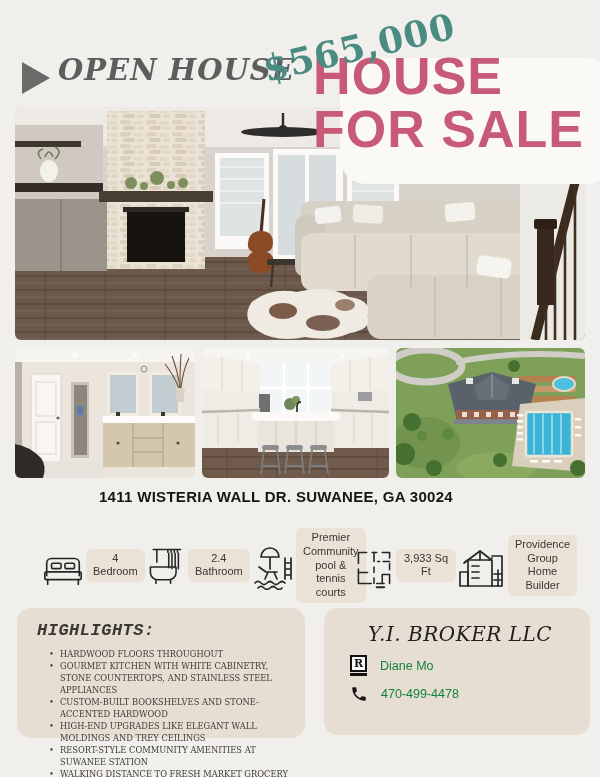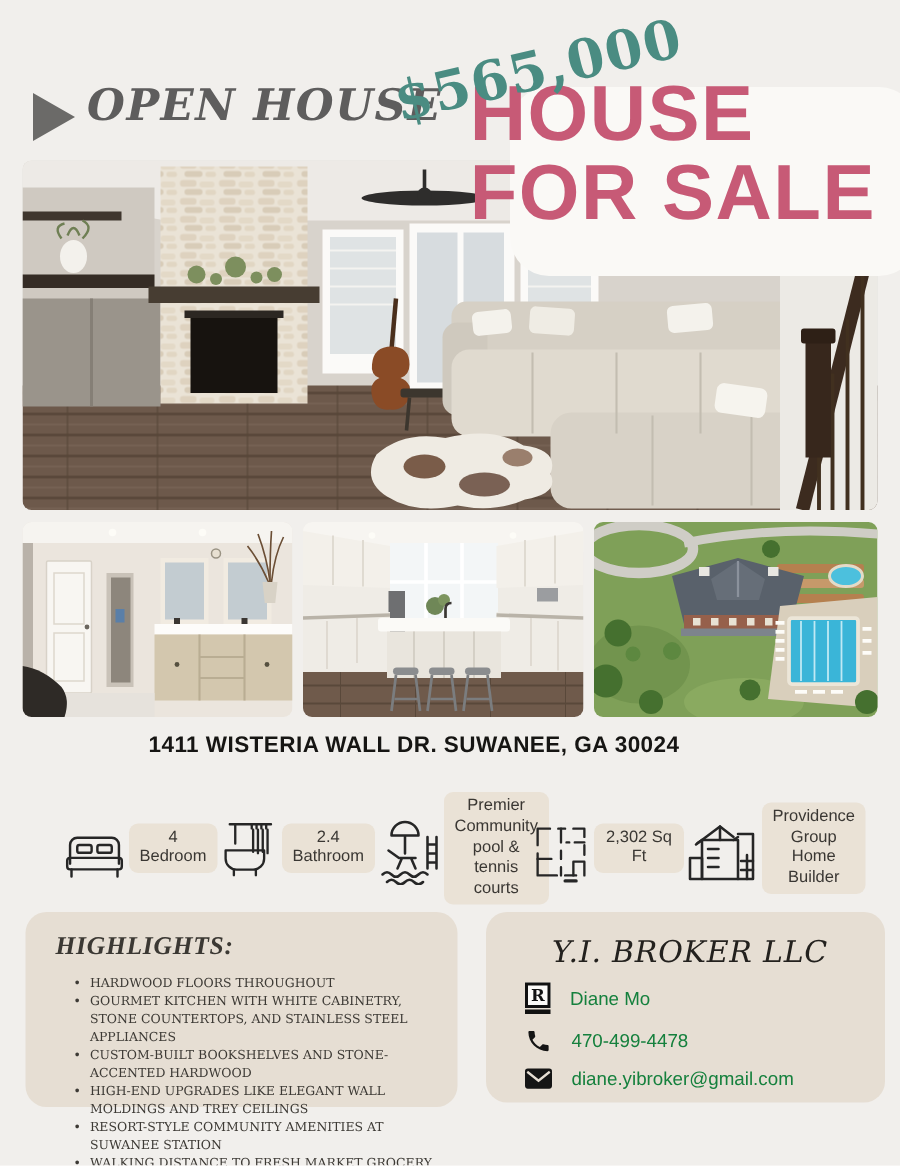--- a/index.html
+++ b/index.html
@@ -42,21 +42,21 @@
   .icon-box{height:56px;display:flex;align-items:flex-end;justify-content:center;}
   .pill{margin-top:7px;display:inline-block;background:var(--pill-bg,#eae2d6);
         border-radius:6px;padding:3px 7px;font-size:11px;line-height:1.25;
         color:#3a3733;text-align:center;}
   .pill.wide{max-width:112px;}
   .feat-icon{stroke:#262626;fill:none;stroke-width:1.7;stroke-linecap:round;stroke-linejoin:round;}
 
   
   .card{position:absolute;background:var(--card-bg,#e6ded3);border-radius:14px;box-sizing:border-box;}
   .highlights-card{left:17px;top:608px;width:288px;height:130px;padding:13px 18px 10px 20px;}
-  .hl-title{font-family:Liberation Serif, serif;font-style:italic;
+  .hl-title{font-family:Liberation Mono, monospace;font-style:italic;
             font-weight:bold;font-size:17px;letter-spacing:.5px;color:#3b3833;}
   .hl-list{list-style:none;margin:8px 0 0 0;padding:0 0 0 12px;width:245px;}
   .hl-list li{position:relative;padding-left:11px;
               font-family:"DejaVu Serif","Liberation Serif",serif;
               font-size:8.3px;line-height:1.45;color:#3d3a35;}
   .hl-list li::before{content:"•";position:absolute;left:0;top:0;}
 
   .broker-card{left:324px;top:608px;width:266px;height:127px;padding:14px 20px 10px 26px;}
   .broker-name{font-family:"DejaVu Serif","Liberation Serif",serif;font-style:italic;
                font-size:20px;color:#23211e;letter-spacing:.5px;text-align:center;}
@@ -409,21 +409,21 @@
     </div>
     <div class="feature">
       <div class="icon-box">
         <svg class="feat-icon" width="44" height="44" viewBox="0 0 48 48">
           <path d="M16,7 h-9 v12 M7,25 v16 h14 M27,41 h8 M41,41 v-9 M41,26 v-7 M41,13 V7 h-8 M27,7 h-5"></path>
           <path d="M24,7 v10 M24,23 v6 M7,29 h10 M24,41 v-6 M33,41 v-10 h8"></path>
           <path d="M41,17 h-7 M30,17 h-2"></path>
           <path d="M27,45 h8" stroke-width="2.4"></path>
         </svg>
       </div>
-      <span class="pill">2,302 Sq Ft</span>
+      <span class="pill">3,933 Sq Ft</span>
     </div>
     <div class="feature">
       <div class="icon-box">
         <svg class="feat-icon" width="52" height="44" viewBox="0 0 52 44" stroke-width="1.4">
           <path d="M12,14 h24 v26 h-24 z"></path>
           <path d="M8,17 L24,5 l9,7"></path>
           <path d="M36,10 h10 v30 h-10"></path>
           <path d="M4,26 h8 v14 h-8 z"></path>
           <path d="M16,20 h7 M16,26 h7 M16,32 h7"></path>
           <path d="M38,28 h8 M38,34 h8 M42,24 v16"></path>
@@ -454,22 +454,15 @@
         <div class="r-bar"></div>
       </div>
       <span class="txt">Diane Mo</span>
     </div>
     <div class="contact-row">
       <svg width="18" height="18" viewBox="0 0 24 24">
         <path fill="#151515" d="M6.62 10.79c1.44 2.83 3.76 5.14 6.59 6.59l2.2-2.2c.27-.27.67-.36 1.02-.24 1.12.37 2.33.57 3.57.57.55 0 1 .45 1 1V20c0 .55-.45 1-1 1-9.39 0-17-7.61-17-17 0-.55.45-1 1-1h3.5c.55 0 1 .45 1 1 0 1.25.2 2.45.57 3.57.11.35.03.74-.25 1.02l-2.2 2.2z"></path>
       </svg>
       <span class="txt">470-499-4478</span>
     </div>
-    <div class="contact-row">
-      <svg width="18" height="14" viewBox="0 0 24 18">
-        <rect width="24" height="18" rx="2.5" fill="#151515"></rect>
-        <path d="M2,3 L12,11 L22,3" stroke="#e6ded3" stroke-width="2" fill="none"></path>
-      </svg>
-      <span class="txt">diane.yibroker@gmail.com</span>
-    </div>
   </div>
 
 </div>
 
 </body></html>

